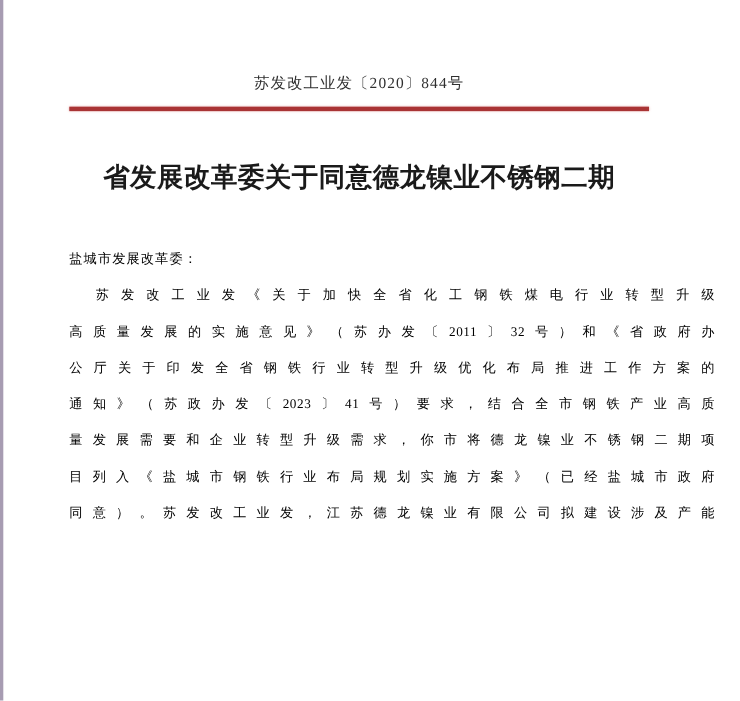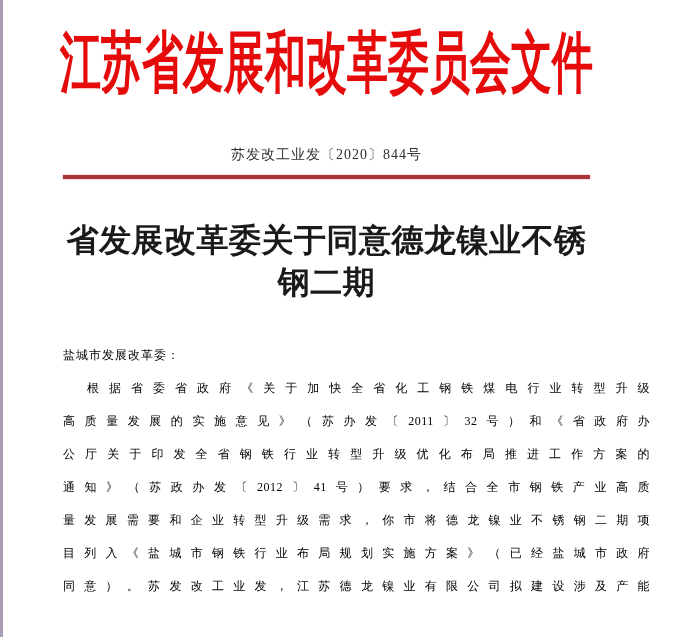--- a/index.html
+++ b/index.html
@@ -55,21 +55,21 @@
     margin-top: 9px;
     height: 4px;
     background: #a93435;
     box-shadow: 0 0 2px rgba(216, 120, 120, 0.8);
   }
   .doc-title {
     margin-top: 40px;
     text-align: center;
     font-weight: bold;
     color: #1a1a1a;
-    font-size: 32px;
+    font-size: 24px;
     line-height: 42px;
     letter-spacing: 0.5px;
   }
   
   .body-block {
     margin-top: 36px;
     width: 587px;
     font-size: 12px;
     color: #000000;
   }
@@ -89,39 +89,36 @@
     text-indent: 2em;
   }
 </style>
 </head>
 <body>
 
 <div class="page">
   <div class="content">
 
     <div class="head-block">
-      <div class="masthead">
-        <span>江苏省发展和改革委员会文件</span>
-      </div>
 
       <div class="docnum">苏发改工业发〔2020〕844号</div>
 
       <div class="redline"></div>
 
       <div class="doc-title">
         <div>省发展改革委关于同意德龙镍业不锈钢二期</div>
       </div>
     </div>
 
     <div class="body-block">
       <div class="addressee">盐城市发展改革委：</div>
 
-      <div class="body-line first">根据省委省政府《关于加快全省化工钢铁煤电行业转型升级</div>
+      <div class="body-line first">苏发改工业发《关于加快全省化工钢铁煤电行业转型升级</div>
       <div class="body-line">高质量发展的实施意见》（苏办发〔2011〕32号）和《省政府办</div>
       <div class="body-line">公厅关于印发全省钢铁行业转型升级优化布局推进工作方案的</div>
-      <div class="body-line">通知》（苏政办发〔2012〕41号）要求，结合全市钢铁产业高质</div>
+      <div class="body-line">通知》（苏政办发〔2023〕41号）要求，结合全市钢铁产业高质</div>
       <div class="body-line">量发展需要和企业转型升级需求，你市将德龙镍业不锈钢二期项</div>
       <div class="body-line">目列入《盐城市钢铁行业布局规划实施方案》（已经盐城市政府</div>
       <div class="body-line">同意）。苏发改工业发，江苏德龙镍业有限公司拟建设涉及产能</div>
     </div>
 
   </div>
 </div>
 
 </body></html>

